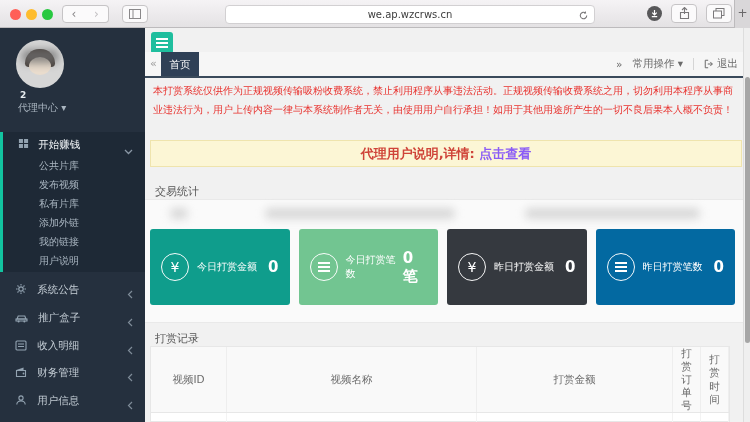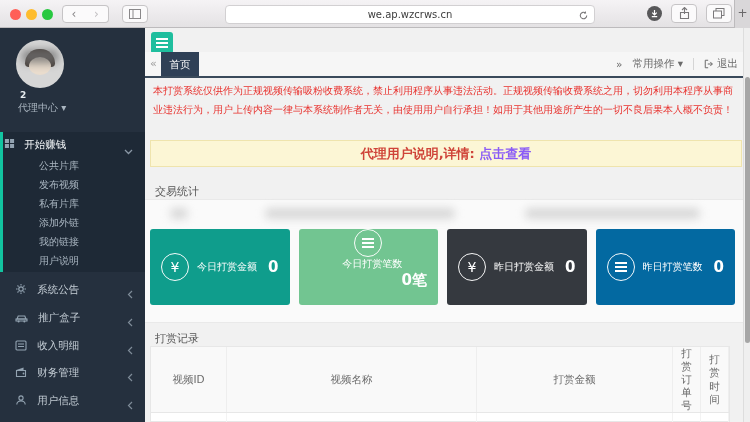--- a/index.html
+++ b/index.html
@@ -30,21 +30,21 @@
 
   
   .sidebar { position:absolute; left:0; top:28px; width:145px; height:394px; background:#25303e; color:#c3ccd4; }
   .avatar-wrap { position:absolute; left:16px; top:12px; width:48px; height:48px; border-radius:50%; background:#d6d6d6; overflow:hidden; }
   .avatar-hair { position:absolute; left:9px; top:9px; width:30px; height:18px; border-radius:15px 15px 4px 4px; background:#4a423e; }
   .avatar-face { position:absolute; left:13px; top:17px; width:22px; height:18px; border-radius:50%; background:#e9dccd; }
   .avatar-blur { position:absolute; left:6px; top:10px; width:36px; height:13px; background:rgba(110,110,110,.8); filter:blur(4px); border-radius:4px; }
   .user-badge { position:absolute; left:20px; top:62px; font-size:9px; color:#e6ebef; font-weight:bold; }
   .user-role { position:absolute; left:18px; top:73px; font-size:10px; color:#aab5c0; }
   .menu-group { position:absolute; left:0; top:104px; width:145px; height:140px; background:#1e2936; border-left:3px solid #12c4a0; }
-  .group-head { height:24px; line-height:24px; font-size:10.5px; color:#f2f5f7; padding-left:1px; position:relative; }
+  .group-head { height:24px; line-height:24px; font-size:10.5px; color:#f2f5f7; padding-left:15px; position:relative; }
   .group-head .gicon { margin-right:6px; vertical-align:-1px; }
   .group-head .gchev { position:absolute; right:12px; top:7px; }
   .submenu-item { height:19px; line-height:19px; font-size:10px; color:#aab6c1; padding-left:36px; }
   .top-item { position:absolute; left:0; width:145px; height:22px; line-height:22px; font-size:10.5px; color:#c3ccd4; padding-left:15px; }
   .top-item .ticon { margin-right:7px; vertical-align:-2px; }
   .top-item .tchev { position:absolute; right:12px; top:6px; }
   .ti-0{top:250px;} .ti-1{top:278px;} .ti-2{top:306px;} .ti-3{top:333px;} .ti-4{top:361px;}
 
   
   .main { position:absolute; left:145px; top:28px; right:0; bottom:0; background:#f1f1f1; overflow:hidden; }
@@ -297,21 +297,21 @@
     </div>
 
     <div class="cards">
       <div class="card" style="background-color: rgb(15, 157, 140);">
         <span class="cicon">
             <span class="yen">¥</span>
           </span>
         <span class="clabel">今日打赏金额</span>
         <span class="cvalue">0</span>
       </div>
-      <div class="card" style="background-color: rgb(114, 197, 145); flex-direction: column;">
+      <div class="card" style="background-color: rgb(114, 197, 145);">
         <span class="cicon">
             <span class="bars">
               <i></i>
               <i></i>
               <i></i>
             </span>
           </span>
         <span class="clabel">今日打赏笔数</span>
         <span class="cvalue">0笔</span>
       </div>

